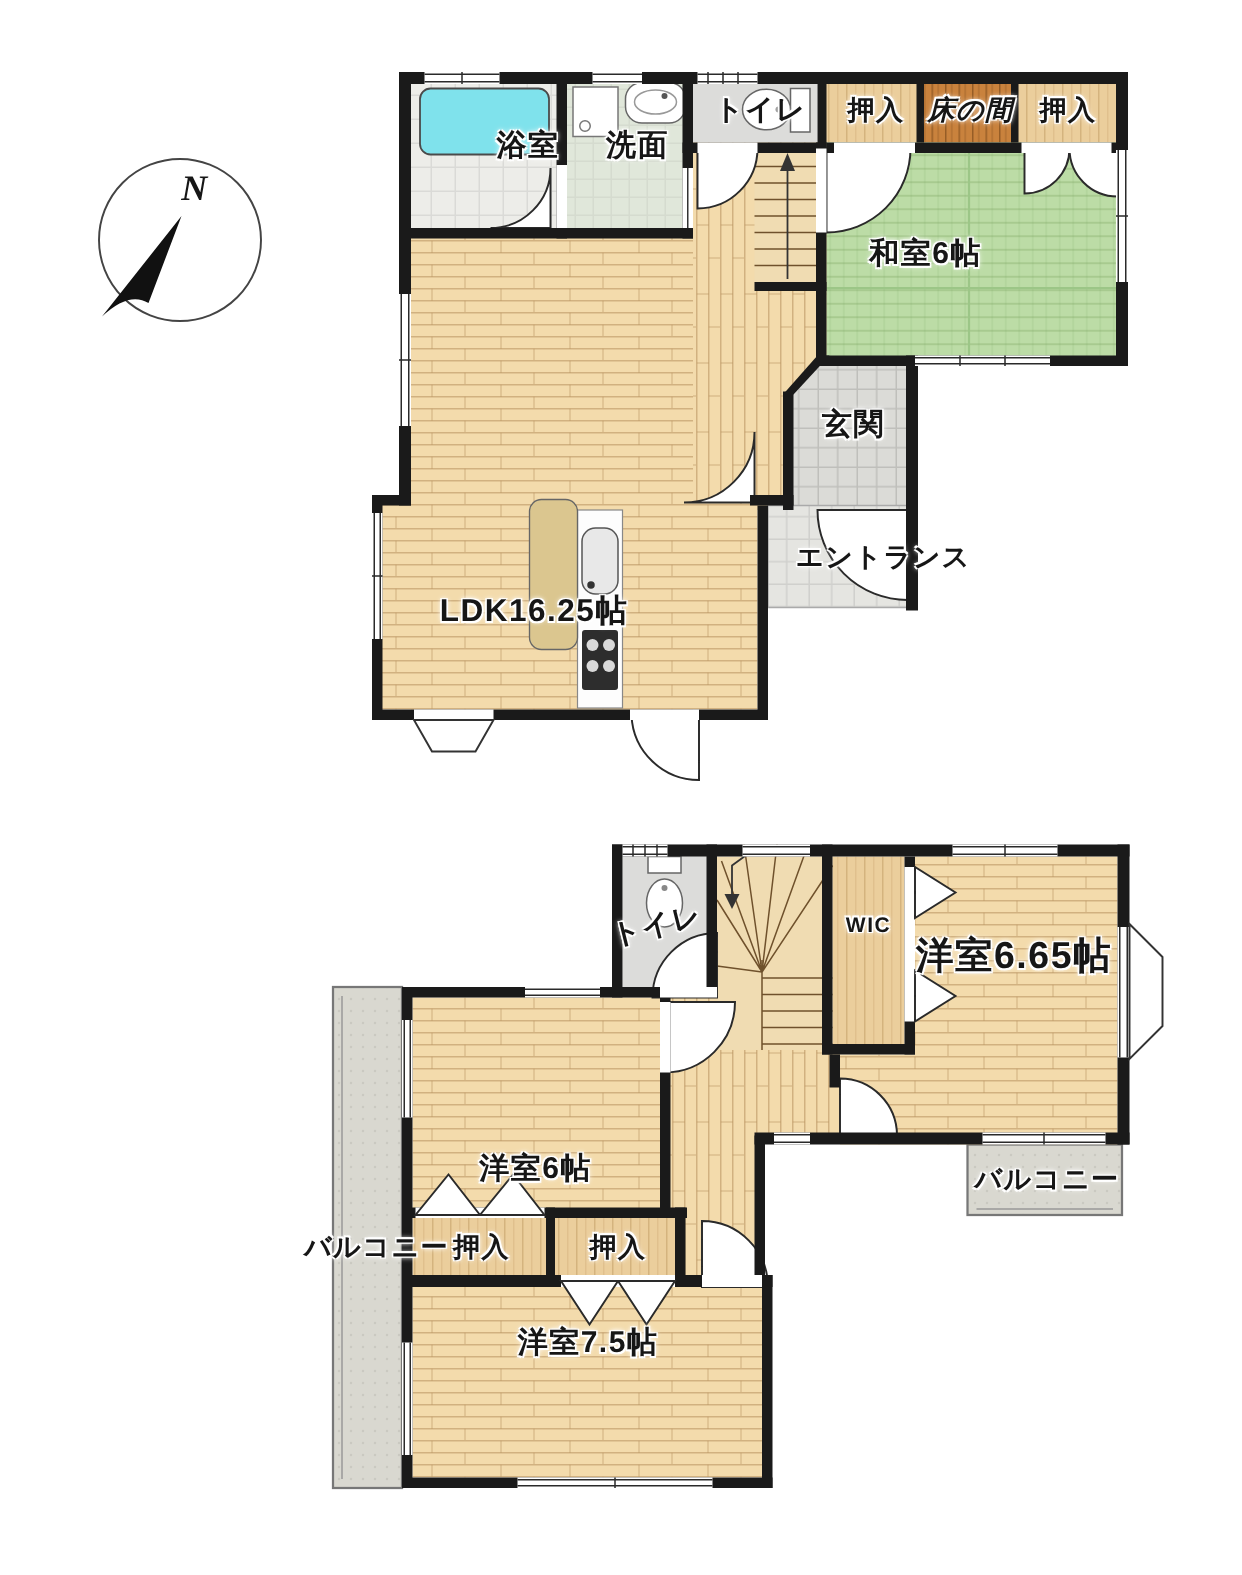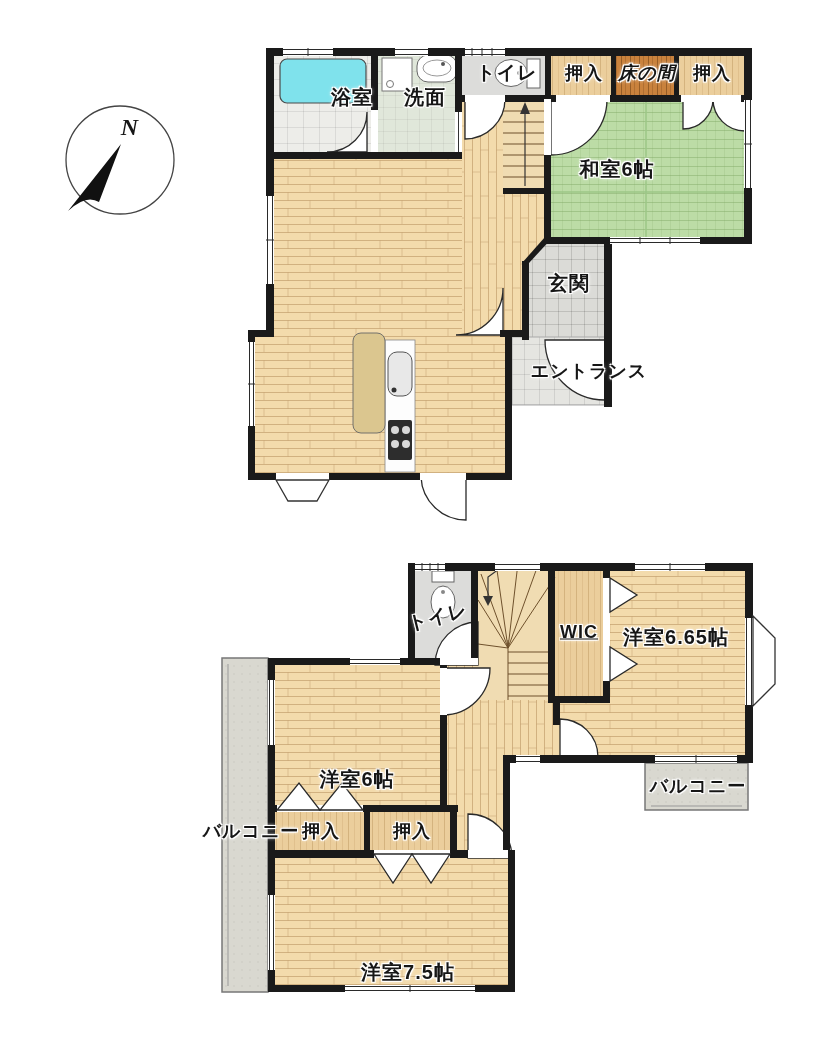--- a/index.html
+++ b/index.html
@@ -291,23 +291,24 @@
 
 <div class="lbl" style="left:320px;top:97px;font-size:20px;margin-left:32px;">浴室</div>
 <div class="lbl" style="left:414px;top:97px;font-size:20px;margin-left:11px;">洗面</div>
 <div class="lbl" style="left:507px;top:73px;font-size:19px;">トイレ</div>
 <div class="lbl" style="left:584px;top:73px;font-size:18px;">押入</div>
 <div class="lbl" style="left:647px;top:73px;font-size:18px;font-style:italic;">床の間</div>
 <div class="lbl" style="left:712px;top:73px;font-size:18px;">押入</div>
 <div class="lbl" style="left:617px;top:169px;font-size:20px;">和室6帖</div>
 <div class="lbl" style="left:569px;top:283px;font-size:20px;font-family:Liberation Mono, monospace;">玄関</div>
 <div class="lbl" style="left:557px;top:371px;font-size:18px;margin-left:32px;">エントランス</div>
+<div class="lbl" style="left:356px;top:407px;font-size:21px;">LDK16.25帖</div>
 
 <div class="lbl rot" style="left:438px;top:617px;font-size:19px;">トイレ</div>
-<div class="lbl" style="left:579px;top:632px;font-size:18px;text-decoration:underline;">WIC</div>
-<div class="lbl" style="left:676px;top:637px;font-size:20px;">洋室6.65帖</div>
+<div class="lbl" style="left:579px;top:616px;font-size:14px;">WIC</div>
+<div class="lbl" style="left:676px;top:637px;font-size:25px;">洋室6.65帖</div>
 <div class="lbl" style="left:357px;top:739px;font-size:20px;margin-top:40px;">洋室6帖</div>
 <div class="lbl" style="left:251px;top:831px;font-size:18px;">バルコニー</div>
 <div class="lbl" style="left:321px;top:831px;font-size:18px;">押入</div>
 <div class="lbl" style="left:412px;top:831px;font-size:18px;">押入</div>
-<div class="lbl" style="left:392px;top:972px;font-size:20px;margin-left:16px;">洋室7.5帖</div>
+<div class="lbl" style="left:392px;top:895px;font-size:20px;">洋室7.5帖</div>
 <div class="lbl" style="left:698px;top:786px;font-size:18px;">バルコニー</div>
 </div>
 
 </body></html>

